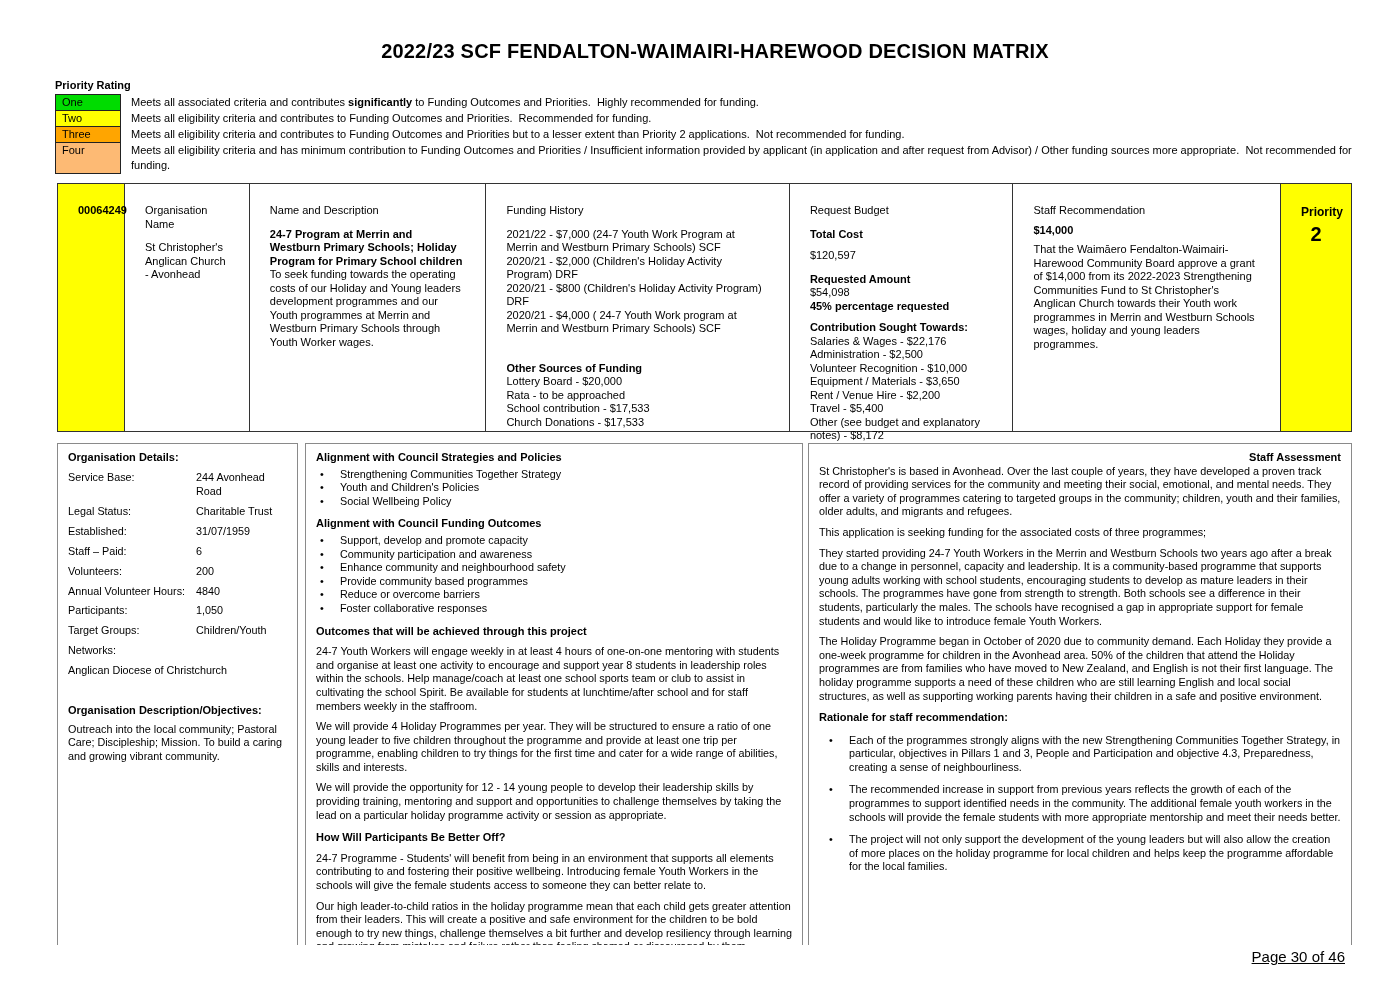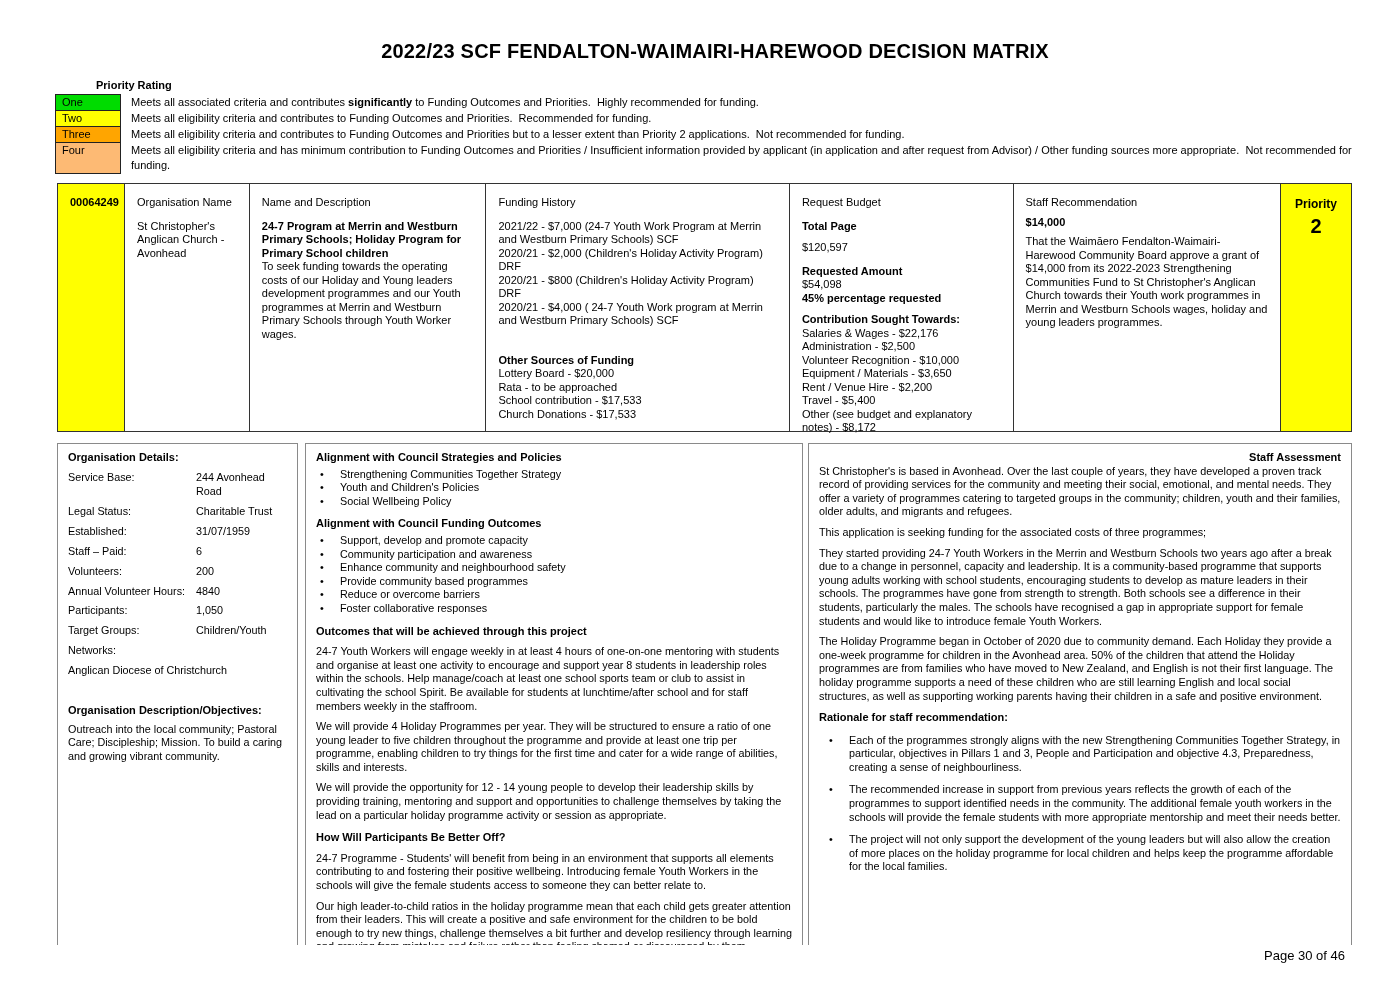--- a/index.html
+++ b/index.html
@@ -5,33 +5,33 @@
   * { margin:0; padding:0; box-sizing:border-box; }
   html,body { background:#ffffff; }
   .page {
     position:relative; width:1398px; height:989px; background:#fff;
     font-family:"Liberation Sans", sans-serif; color:#000; overflow:hidden;
   }
   .title { position:absolute; top:40px; left:16px; width:100%; text-align:center;
            font-size:20px; font-weight:bold; letter-spacing:0.2px; }
 
   
-  .legend-heading { position:absolute; left:55px; top:79px; font-size:11px; font-weight:bold;margin-left:41px; }
+  .legend-heading { position:absolute; left:55px; top:79px; font-size:11px; font-weight:bold; }
   .legend { position:absolute; left:55px; top:95px; }
   .legend-row { display:flex; align-items:stretch; margin-top:-1px; }
   .legend-row.h1 { height:17px; }
   .legend-row.h2 { height:32px; }
   .legend-swatch { width:66px; border:1px solid #222; font-size:11px; padding:1px 0 18px 6px; }
   .legend-text { font-size:11px; line-height:15px; margin-left:10px; padding-top:1px;
                  width:1258px; white-space:pre-wrap; }
 
   
   .matrix { position:absolute; left:57px; top:183px; width:1295px; height:249px;
             display:flex; border:1px solid #333; }
-  .mcell { border-right:1px solid #333; padding:12px; font-size:11px; line-height:13.5px; }
+  .mcell { border-right:1px solid #333; padding:20px; font-size:11px; line-height:13.5px; }
   .mcell:last-child { border-right:none; }
   .mhead { font-weight:normal; margin-bottom:10px; }
   .cell-id { width:67px; font-weight:bold; }
   .cell-org { width:125px; }
   .cell-desc { width:237px; }
   .cell-fund { width:304px; }
   .cell-budget { width:224px; }
   .cell-staff { width:268px; }
   .cell-priority { width:70px; text-align:center; }
   .bold { font-weight:bold; }
@@ -61,21 +61,21 @@
   .mid-head.first { margin-top:0; }
   .bullet { display:flex; }
   .bullet .dot { width:24px; flex:none; padding-left:4px; }
   .bullet .btext { flex:1; }
   .para { margin-top:7px; }
   .sa-para { margin-top:7px; }
   .sa-bullet { display:flex; margin-top:9px; }
   .sa-bullet .dot { width:30px; flex:none; padding-left:10px; }
   .sa-bullet .btext { flex:1; }
   .rationale-head { font-weight:bold; font-size:11px; margin-top:8px; }
-  .footer { position:absolute; top:948px; right:53px; font-size:13px; }
+  .footer { position:absolute; top:948px; right:53px; font-size:15px;text-decoration:underline; }
 </style>
 </head>
 <body>
 
 <div class="page">
 
   <div class="title">2022/23 SCF FENDALTON-WAIMAIRI-HAREWOOD DECISION MATRIX</div>
 
   <div class="legend-heading">Priority Rating</div>
 
@@ -120,21 +120,21 @@
       <div class="fh-entry">2020/21 - $4,000 ( 24-7 Youth Work program at Merrin and Westburn Primary Schools) SCF</div>
       <div class="fh-other-head">Other Sources of Funding</div>
       <div>Lottery Board - $20,000</div>
       <div>Rata - to be approached</div>
       <div>School contribution - $17,533</div>
       <div>Church Donations - $17,533</div>
     </div>
 
     <div class="mcell cell-budget">
       <div class="mhead">Request Budget</div>
-      <div class="rb-label">Total Page</div>
+      <div class="rb-label">Total Cost</div>
       <div>$120,597</div>
       <div class="rb-label2">Requested Amount</div>
       <div>$54,098</div>
       <div class="rb-pct">45% percentage requested</div>
       <div class="rb-contrib">Contribution Sought Towards:</div>
       <div>Salaries &amp; Wages - $22,176</div>
       <div>Administration - $2,500</div>
       <div>Volunteer Recognition - $10,000</div>
       <div>Equipment / Materials - $3,650</div>
       <div>Rent / Venue Hire - $2,200</div>

